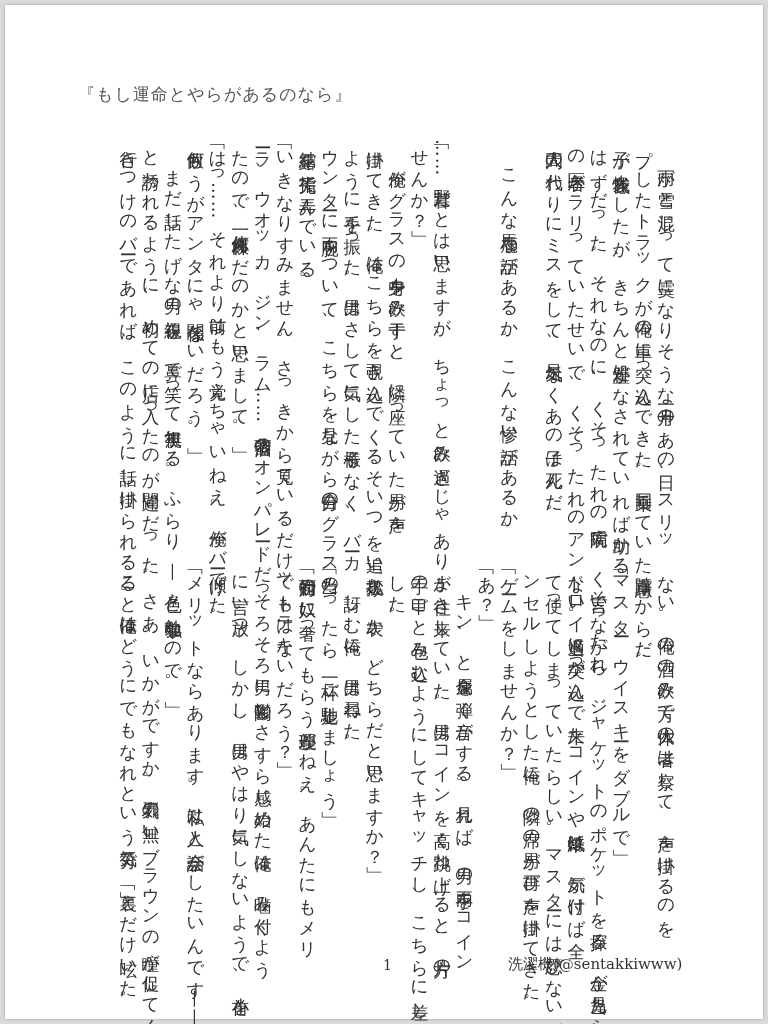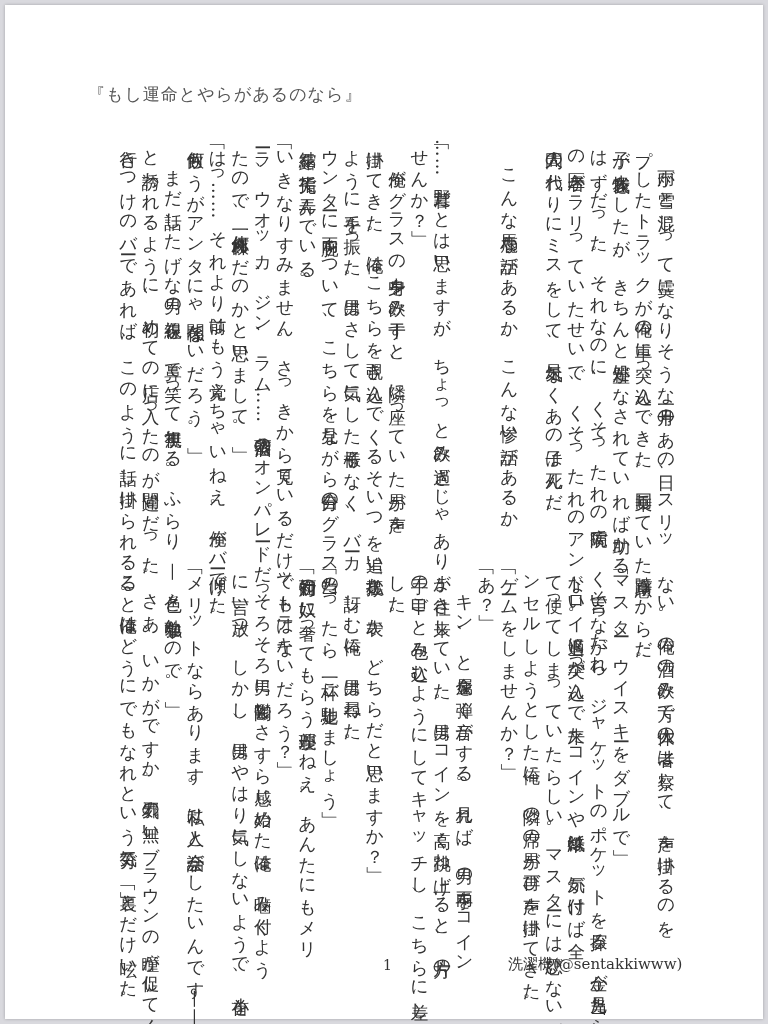--- a/index.html
+++ b/index.html
@@ -11,21 +11,21 @@
     font-family: "DejaVu Serif", "Liberation Serif", serif;
   }
   .page {
     position: absolute;
     left: 5px; top: 5px; width: 758px; height: 1014px;
     background: #ffffff;
     box-shadow: 0 0 3px rgba(0,0,0,0.25);
   }
   .title {
     position: absolute;
-    left: 83px; top: 78px;
+    left: 73px; top: 78px;
     font-size: 17px;
     letter-spacing: 1px;
     color: #555;
     font-family: "DejaVu Sans", "Liberation Sans", sans-serif;
     white-space: nowrap;
   }
   .block {
     position: absolute;
     writing-mode: vertical-rl;
     -webkit-writing-mode: vertical-rl;

